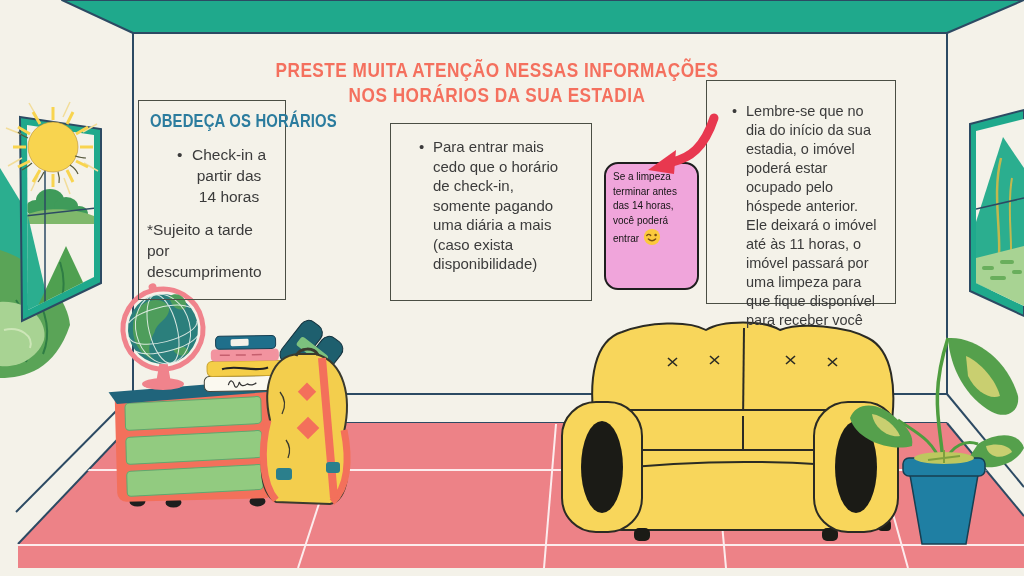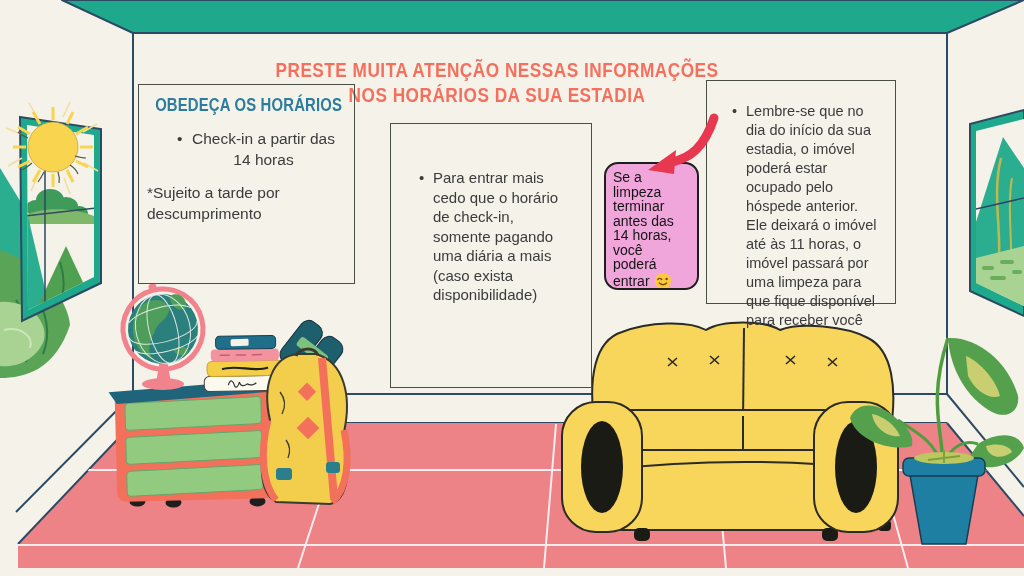--- a/index.html
+++ b/index.html
@@ -9,38 +9,38 @@
 
   .title{position:absolute;left:212px;top:57px;width:570px;text-align:center;z-index:2;
          color:#F4705E;font-weight:800;font-size:21px;line-height:25px;}
   .title .t{display:block;transform:scaleX(0.82);transform-origin:50% 50%;white-space:nowrap;letter-spacing:0.6px;}
 
   .box{position:absolute;border:1.6px solid #4A4E44;color:#3B3B3B;box-sizing:border-box;z-index:2;background:transparent;}
   .box ul{list-style:none;margin:12px;padding:0;}
   .box li{position:relative;}
   .box li::before{content:"\2022";position:absolute;top:0;}
 
-  .box-left{left:138px;top:84px;width:217px;height:200px;font-size:15.5px;line-height:21px;}
+  .box-left{left:138px;top:100px;width:148px;height:200px;font-size:15.5px;line-height:21px;}
   .box-left h3{margin:10px 0 3px;text-align:center;color:#2B7C9E;font-size:17.5px;font-weight:800;
                white-space:nowrap;transform:scaleX(0.85);transform-origin:50% 50%;letter-spacing:0.2px;}
   .box-left li{padding-left:40px;padding-right:6px;text-align:center;}
   .box-left li::before{left:26px;}
   .box-left .note{padding:0 6px 0 8px;}
 
-  .box-mid{left:390px;top:123px;width:202px;height:265px;font-size:15px;line-height:19.5px;padding-top:32px;}
+  .box-mid{left:390px;top:123px;width:202px;height:178px;font-size:15px;line-height:19.5px;padding-top:1px;}
   .box-mid li{padding-left:30px;padding-right:8px;}
   .box-mid li::before{left:16px;}
 
   .box-right{left:706px;top:80px;width:190px;height:224px;font-size:14.5px;line-height:19px;padding-top:9px;}
   .box-right li{padding-left:27px;padding-right:5px;}
   .box-right li::before{left:13px;}
 
   .bubble{position:absolute;left:604px;top:162px;width:95px;height:128px;z-index:3;box-sizing:border-box;
           background:#F0A5DB;border:2px solid #1E1E1E;border-radius:14px;padding:6px 7px;
-          font-size:14px;line-height:14.5px;color:#141414;overflow:hidden;}
+          font-size:10px;line-height:14.5px;color:#141414;overflow:hidden;}
   .bubble svg{vertical-align:-4px;margin-left:1px;}
 
   .arrow-wrap{position:absolute;left:640px;top:110px;z-index:4;}
 </style>
 </head>
 <body>
 
 <div class="scene">
 
   <svg class="bg" width="1024" height="576" viewBox="0 0 1024 576">

